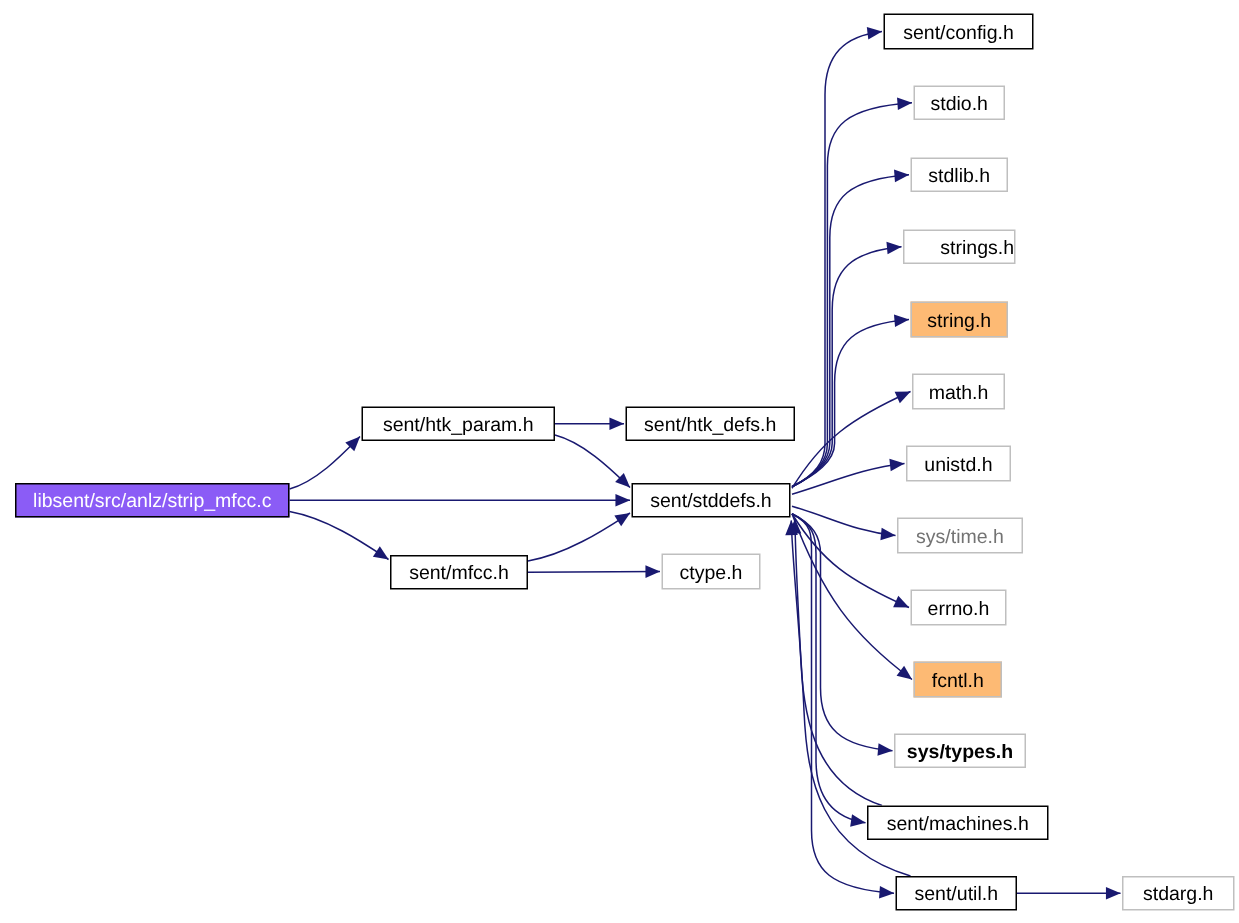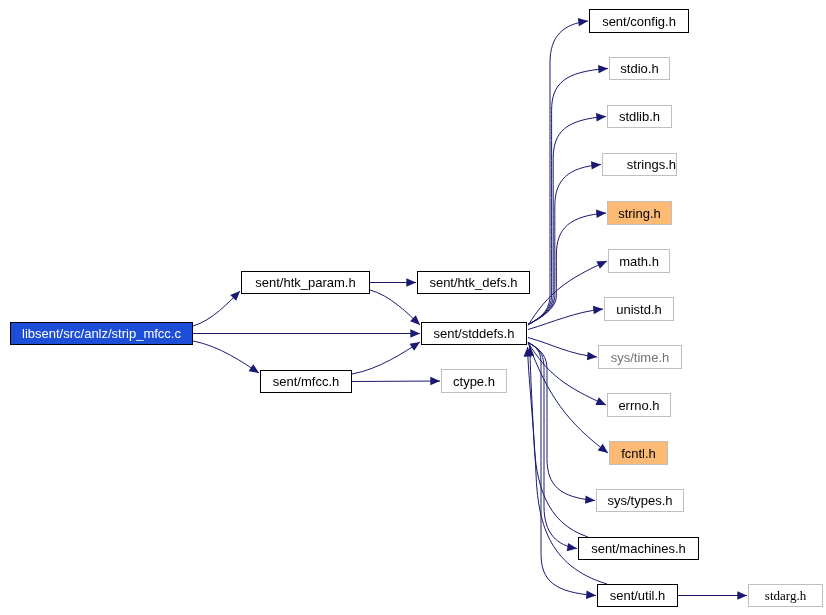--- a/index.html
+++ b/index.html
@@ -46,21 +46,21 @@
       <path d="M 528 337.5 C 553 344.55 569 354.18 597 357" fill="none" stroke="#191970" stroke-width="1" marker-end="url(#arrow)"></path>
       <path d="M 528 342.5 C 548 374.675 566 387.125 606 405" fill="none" stroke="#191970" stroke-width="1" marker-end="url(#arrow)"></path>
       <path d="M 528 342.5 C 548 396.275 568 423.125 608 453" fill="none" stroke="#191970" stroke-width="1" marker-end="url(#arrow)"></path>
       <path d="M 528 342.5 C 542 349.5 547 357.5 547 369.5 S 547 420.5 547 458.5 C 547 485.5 560 497.5 595 500.5" fill="none" stroke="#191970" stroke-width="1" marker-end="url(#arrow)"></path>
       <path d="M 528 342.5 C 542 349.5 544 357.5 544 369.5 S 544 468.5 544 506.5 C 544 533.5 557 545.5 577 548.5" fill="none" stroke="#191970" stroke-width="1" marker-end="url(#arrow)"></path>
       <path d="M 528 342.5 C 542 349.5 541 357.5 541 369.5 S 541 515.5 541 553.5 C 541 580.5 554 592.5 596 595.5" fill="none" stroke="#191970" stroke-width="1" marker-end="url(#arrow)"></path>
       <path d="M 588 537 C 545 523 536 482 534 442 S 530 368 530 346" fill="none" stroke="#191970" stroke-width="1" marker-end="url(#arrow)"></path>
       <path d="M 607 584 C 547 566 538 520 536 474 S 528 372 527.5 347" fill="none" stroke="#191970" stroke-width="1" marker-end="url(#arrow)"></path>
       <path d="M 678 595.5 L 747 595.5" fill="none" stroke="#191970" stroke-width="1" marker-end="url(#arrow)"></path>
     </svg>
-    <div class="node source" style="left: 10px; top: 322px; width: 183px; height: 23px; background: #1d4ed8; color: rgb(255, 255, 255); border-color: rgb(0, 0, 0);">
+    <div class="node source" style="left: 10px; top: 322px; width: 183px; height: 23px; background: #8b5cf6; color: rgb(255, 255, 255); border-color: rgb(0, 0, 0);">
       <span>libsent/src/anlz/strip_mfcc.c</span>
     </div>
     <div class="node internal" style="left: 241px; top: 271px; width: 129px; height: 23px; background: rgb(255, 255, 255); color: rgb(0, 0, 0); border-color: rgb(0, 0, 0);">
       <span>sent/htk_param.h</span>
     </div>
     <div class="node internal" style="left: 421px; top: 322px; width: 106px; height: 23px; background: rgb(255, 255, 255); color: rgb(0, 0, 0); border-color: rgb(0, 0, 0);">
       <span>sent/stddefs.h</span>
     </div>
     <div class="node internal" style="left: 417px; top: 271px; width: 113px; height: 23px; background: rgb(255, 255, 255); color: rgb(0, 0, 0); border-color: rgb(0, 0, 0);">
       <span>sent/htk_defs.h</span>
@@ -94,25 +94,25 @@
     </div>
     <div class="node system" style="left: 598px; top: 345px; width: 84px; height: 24px; background: rgb(255, 255, 255); color: #737373; border-color: rgb(191, 191, 191);">
       <span>sys/time.h</span>
     </div>
     <div class="node system" style="left: 607px; top: 393px; width: 64px; height: 24px; background: rgb(255, 255, 255); color: rgb(0, 0, 0); border-color: rgb(191, 191, 191);">
       <span>errno.h</span>
     </div>
     <div class="node system" style="left: 609px; top: 441px; width: 59px; height: 24px; background: #fdba74; color: rgb(0, 0, 0); border-color: rgb(191, 191, 191);">
       <span>fcntl.h</span>
     </div>
-    <div class="node system" style="left: 596px; top: 489px; width: 88px; height: 23px; background: rgb(255, 255, 255); color: rgb(0, 0, 0); border-color: rgb(191, 191, 191);">
+    <div class="node system" style="left: 596px; top: 489px; width: 88px; height: 23px; background: rgb(255, 255, 255); color: rgb(0, 0, 0); border-color: rgb(191, 191, 191); font-weight: bold;">
       <span>sys/types.h</span>
     </div>
     <div class="node internal" style="left: 578px; top: 537px; width: 121px; height: 23px; background: rgb(255, 255, 255); color: rgb(0, 0, 0); border-color: rgb(0, 0, 0);">
       <span>sent/machines.h</span>
     </div>
     <div class="node internal" style="left: 597px; top: 584px; width: 81px; height: 23px; background: rgb(255, 255, 255); color: rgb(0, 0, 0); border-color: rgb(0, 0, 0);">
       <span>sent/util.h</span>
     </div>
-    <div class="node system" style="left: 748px; top: 584px; width: 75px; height: 23px; background: rgb(255, 255, 255); color: rgb(0, 0, 0); border-color: rgb(191, 191, 191); font-family: Liberation Serif, serif;">
+    <div class="node system" style="left: 748px; top: 584px; width: 75px; height: 23px; background: rgb(255, 255, 255); color: rgb(0, 0, 0); border-color: rgb(191, 191, 191);">
       <span>stdarg.h</span>
     </div>
   </div>
 
 </body></html>

